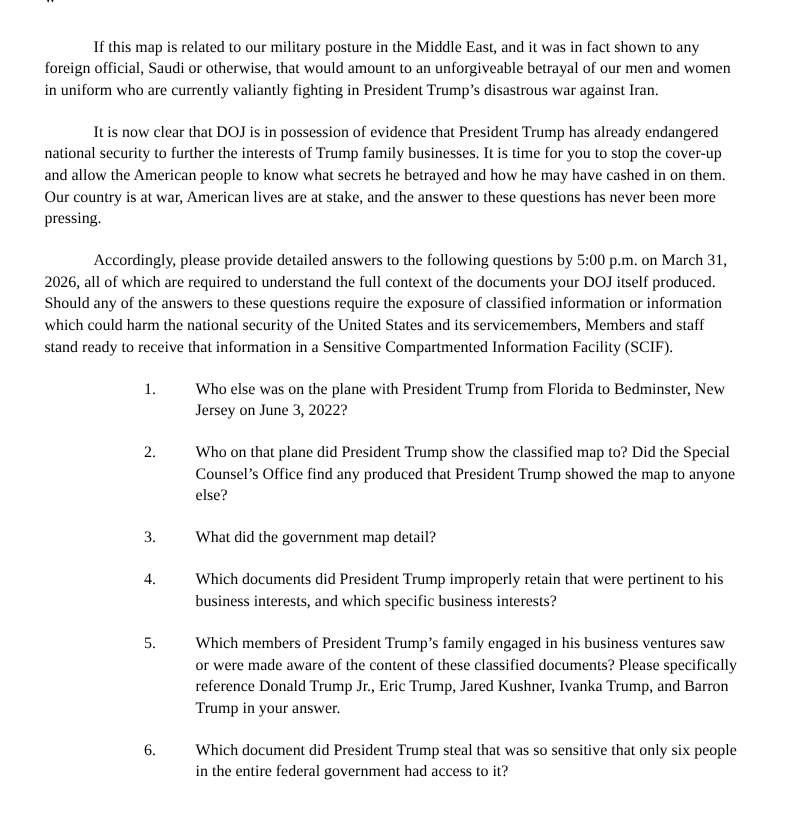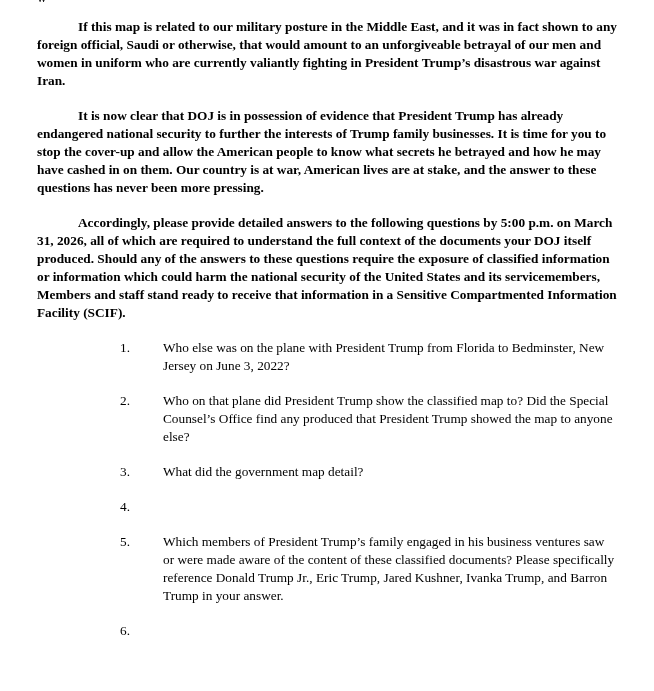--- a/index.html
+++ b/index.html
@@ -22,24 +22,23 @@
   }
   .top-fragment {
     position: absolute;
     top: -11px;
     left: 37px;
     font-size: 13.3px;
     line-height: 18px;
     color: #000000;
   }
   .para {
-    margin: 0 0 17px 0;
+    margin: 12px 0 17px 0;
     text-indent: 41px;
     text-align: left;
-    font-weight: bold;
   }
   .questions {
     margin: 0;
     padding: 0;
   }
   .question {
     display: flex;
     align-items: flex-start;
     margin: 0 0 17px 0;
     padding-left: 83px;
@@ -78,26 +77,28 @@
       <span class="qtext">Who on that plane did President Trump show the classified map to? Did the Special Counsel’s Office find any produced that President Trump showed the map to anyone else?</span>
     </div>
 
     <div class="question">
       <span class="qnum">3.</span>
       <span class="qtext">What did the government map detail?</span>
     </div>
 
     <div class="question">
       <span class="qnum">4.</span>
+      <span class="qtext">Which documents did President Trump improperly retain that were pertinent to his business interests, and which specific business interests?</span>
     </div>
 
     <div class="question">
       <span class="qnum">5.</span>
       <span class="qtext">Which members of President Trump’s family engaged in his business ventures saw or were made aware of the content of these classified documents? Please specifically reference Donald Trump Jr., Eric Trump, Jared Kushner, Ivanka Trump, and Barron Trump in your answer.</span>
     </div>
 
     <div class="question">
       <span class="qnum">6.</span>
+      <span class="qtext">Which document did President Trump steal that was so sensitive that only six people in the entire federal government had access to it?</span>
     </div>
 
   </div>
 
 </div>
 
 </body></html>

